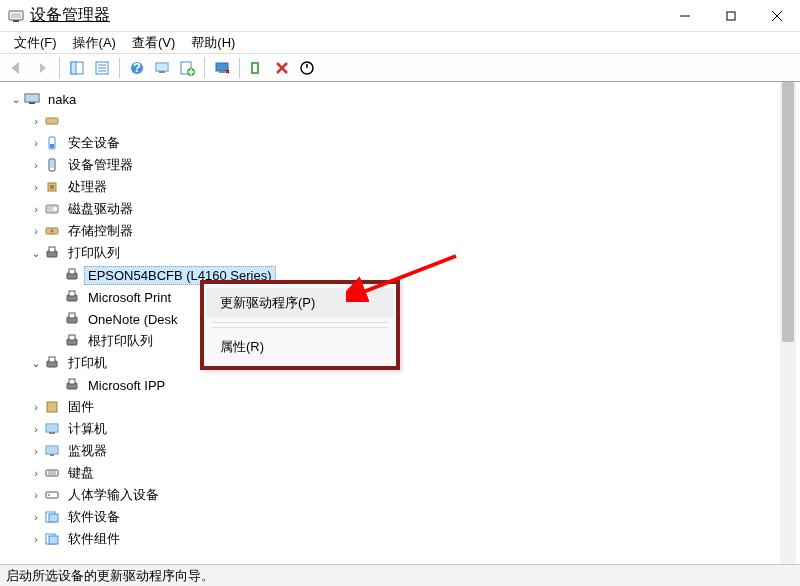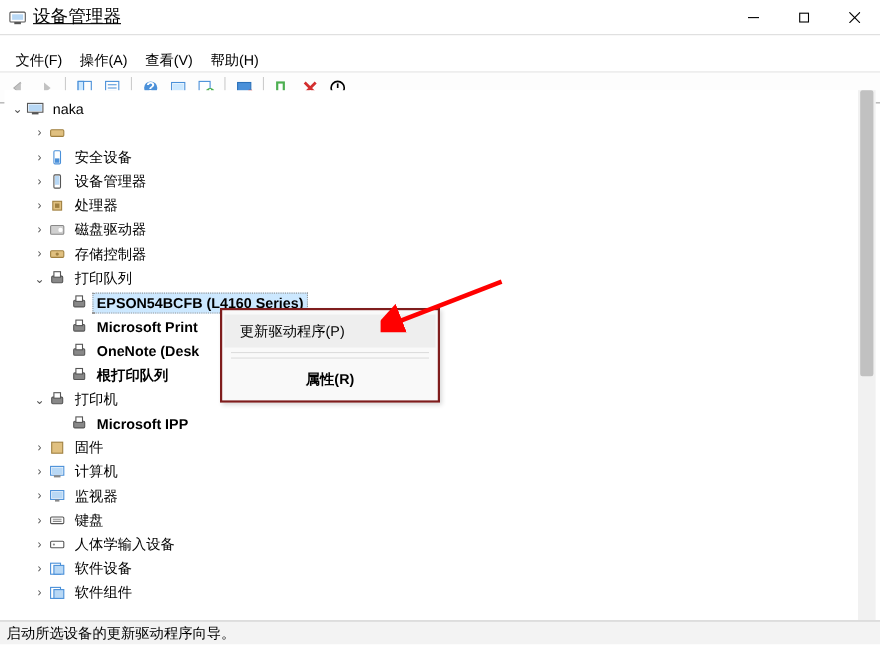--- a/index.html
+++ b/index.html
@@ -6,21 +6,21 @@
   body { width: 800px; height: 586px; background: #fff; overflow: hidden; position: relative; }
 
   
   .titlebar { height: 32px; display: flex; align-items: center; padding-left: 8px; border-bottom: 1px solid #ddd; }
   .titlebar .app-icon { width: 16px; height: 16px; margin-right: 6px; }
   .titlebar .title { flex: 1; font-size: 16px; text-decoration: underline; }
   .win-controls { display: flex; height: 100%; }
   .win-btn { width: 46px; display: flex; align-items: center; justify-content: center; }
 
   
-  .menubar { height: 22px; display: flex; align-items: center; padding-left: 6px; border-bottom: 1px solid #ddd; margin-top: 12px; }
+  .menubar { height: 22px; display: flex; align-items: center; padding-left: 6px; border-bottom: 1px solid #ddd; }
   .menubar span { padding: 2px 8px; font-size: 13px; }
 
   
   .toolbar { height: 28px; display: flex; align-items: center; padding-left: 6px; gap: 3px; border-bottom: 1px solid #a0a0a0; background: #fdfdfd; }
   .tool-btn { width: 22px; height: 22px; display: flex; align-items: center; justify-content: center; border: 1px solid transparent; }
   .tool-sep { width: 1px; height: 20px; background: #ccc; margin: 0 3px; }
 
   
   .client-area { position: absolute; top: 82px; bottom: 22px; left: 4px; right: 4px; background: #fff; }
   .tree { position: absolute; top: 0; bottom: 0; left: 0; right: 16px; overflow: hidden; padding: 6px 4px; }
@@ -28,28 +28,28 @@
   .scrollbar .thumb { position: absolute; top: 0; left: 2px; right: 2px; height: 260px; background: #c1c1c1; border-radius: 2px; }
 
   .tree-row { display: flex; align-items: center; height: 22px; white-space: nowrap; }
   .expander { width: 16px; display: flex; align-items: center; justify-content: center; font-size: 11px; color: #555; }
   .node-icon { width: 16px; height: 16px; margin-right: 4px; display: flex; align-items: center; justify-content: center; }
   .label { padding: 1px 3px; border: 1px solid transparent; }
   .label.selected { border: 1px dotted #999; background: #cce8ff; }
 
   .depth0 { padding-left: 0px; }
   .depth1 { padding-left: 20px; }
-  .depth2 { padding-left: 40px; font-weight: bold; }
-
-  
-  .context-menu { position: absolute; left: 200px; top: 280px; width: 200px; background: #f9f9f9; border: 2px solid #7f1d1d; box-shadow: 2px 2px 4px rgba(0,0,0,0.15); padding: 4px 2px; z-index: 100; }
+  .depth2 { padding-left: 40px; }
+
+  
+  .context-menu { position: absolute; left: 200px; top: 280px; width: 200px; background: #f9f9f9; border: 4px solid #7f1d1d; box-shadow: 2px 2px 4px rgba(0,0,0,0.15); padding: 4px 2px; z-index: 100; }
   .ctx-item { padding: 6px 14px; font-size: 13px; }
   .ctx-item.hovered { background: #eeeeee; }
   .ctx-sep { height: 1px; background: #ddd; margin: 4px 6px; }
-  .ctx-item.bold { font-weight: bold; text-align: center; }
+  .ctx-item.bold { font-weight: normal; }
 
   
   .arrow-svg { position: absolute; left: 346px; top: 252px; z-index: 200; pointer-events: none; }
 
   
   .statusbar { position: absolute; bottom: 0; left: 0; right: 0; height: 22px; border-top: 1px solid #ccc; background: #f3f3f3; display: flex; align-items: center; padding-left: 6px; font-size: 12px; margin-top: 44px; }
 
   .disabled { opacity: 0.5; }
 </style>
 </head>

